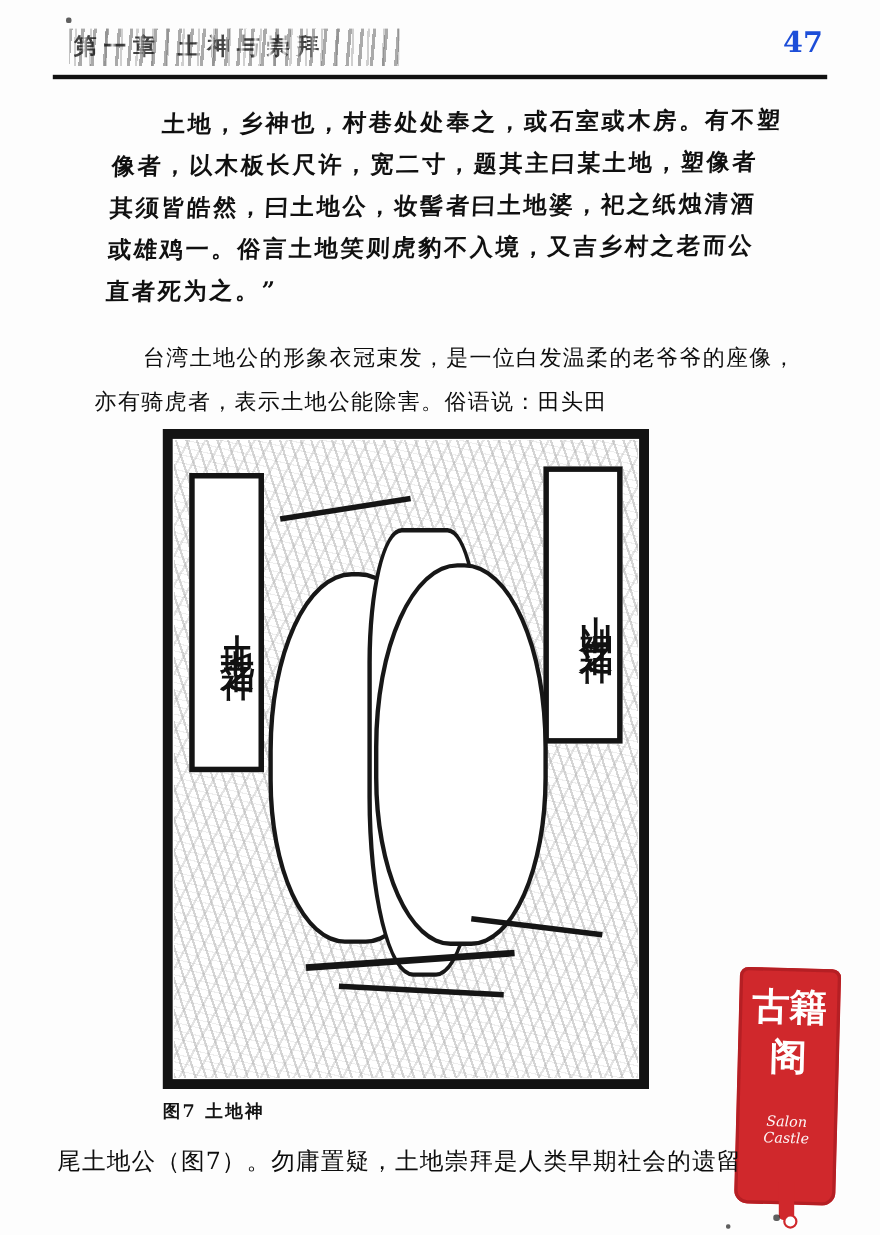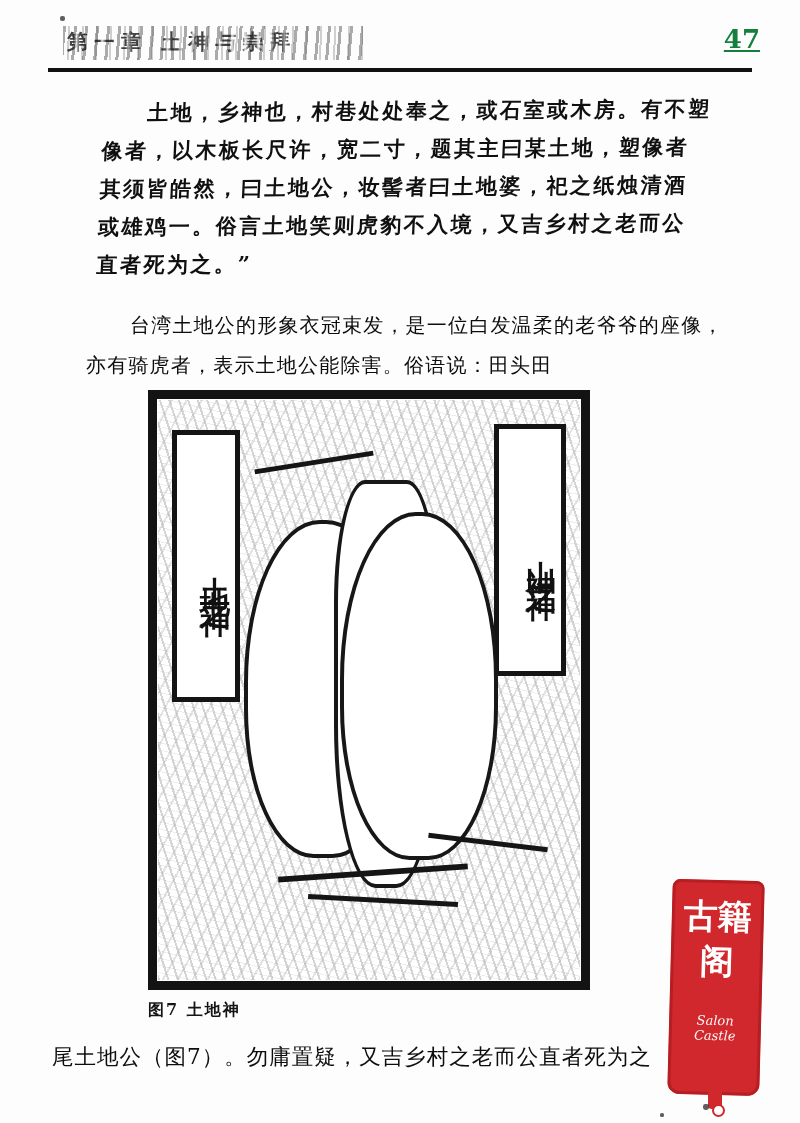--- a/index.html
+++ b/index.html
@@ -58,27 +58,26 @@
     width: 300px;
     height: 34px;
     background:
       repeating-linear-gradient(95deg, rgba(20,20,20,.55) 0 3px, rgba(255,255,255,0) 3px 11px),
       repeating-linear-gradient(-88deg, rgba(20,20,20,.30) 0 2px, rgba(255,255,255,0) 2px 14px);
     opacity: .65;
     pointer-events: none;
   }
   .page-number {
     position: absolute;
-    right: 40px;
+    right: 52px;
     top: 24px;
     font-family: "DejaVu Serif", serif;
     font-weight: bold;
     font-size: 26px;
-    color: #15803d;
-    text-decoration: underline;
+    color: #1d4ed8;
   }
   .header-rule {
     position: absolute;
     left: 48px;
     right: 48px;
     top: 68px;
     height: 4px;
     background: #111;
   }
   .header-rule::after {
@@ -346,19 +345,19 @@
       <div class="seal-chars">古籍阁</div>
       <div class="seal-sub">
         <div>Salon</div>
         <div>Castle</div>
       </div>
     </div>
     <div class="seal-tag"></div>
     <div class="seal-ring"></div>
   </div>
 
-  <div class="closing-para">尾土地公（图7）。勿庸置疑，又吉乡村之老而公直者死为之</div>
+  <div class="closing-para">尾土地公（图7）。勿庸置疑，土地崇拜是人类早期社会的遗留</div>
 
   <div class="speck" style="left:703px;top:1104px;width:6px;height:6px;"></div>
   <div class="speck" style="left:660px;top:1113px;width:4px;height:4px;"></div>
   <div class="speck" style="left:60px;top:16px;width:5px;height:5px;"></div>
 
 </div>
 
 </body></html>

